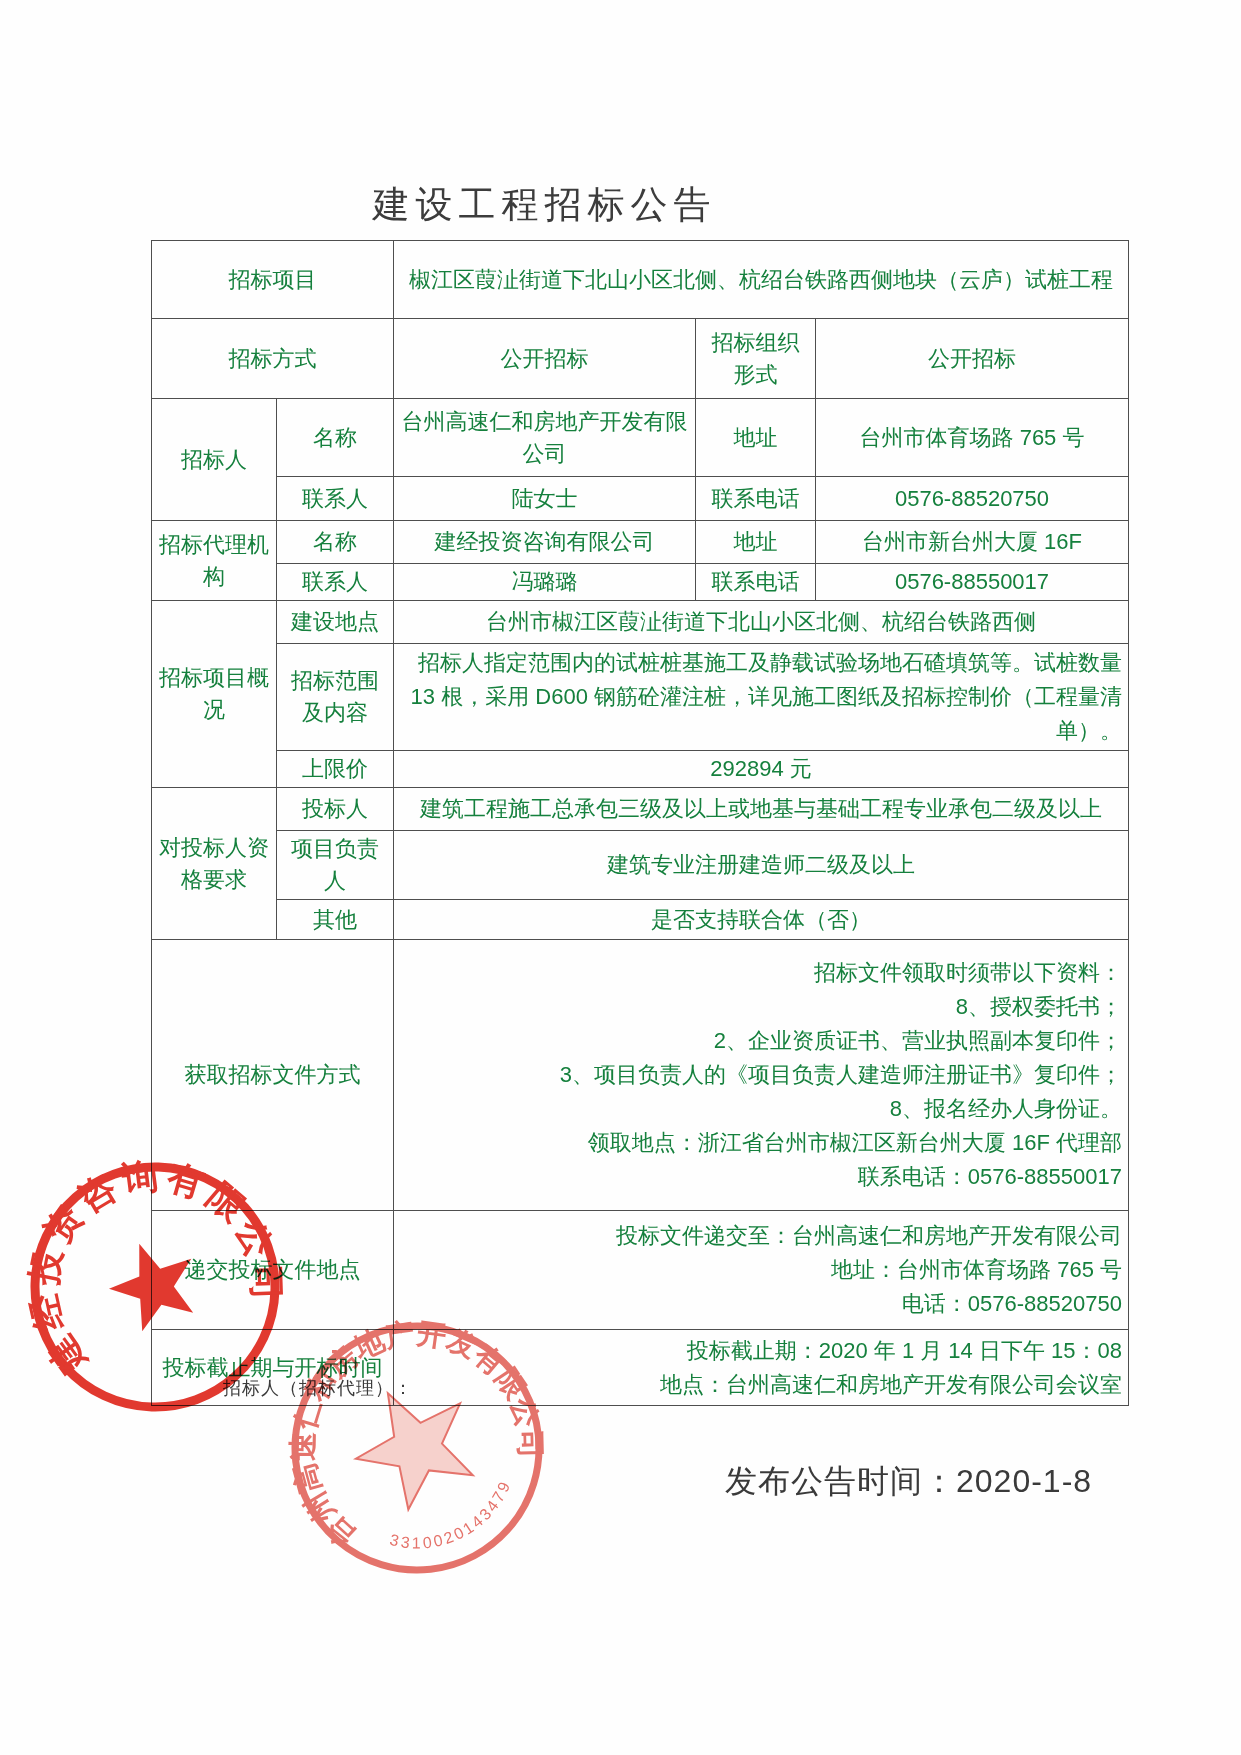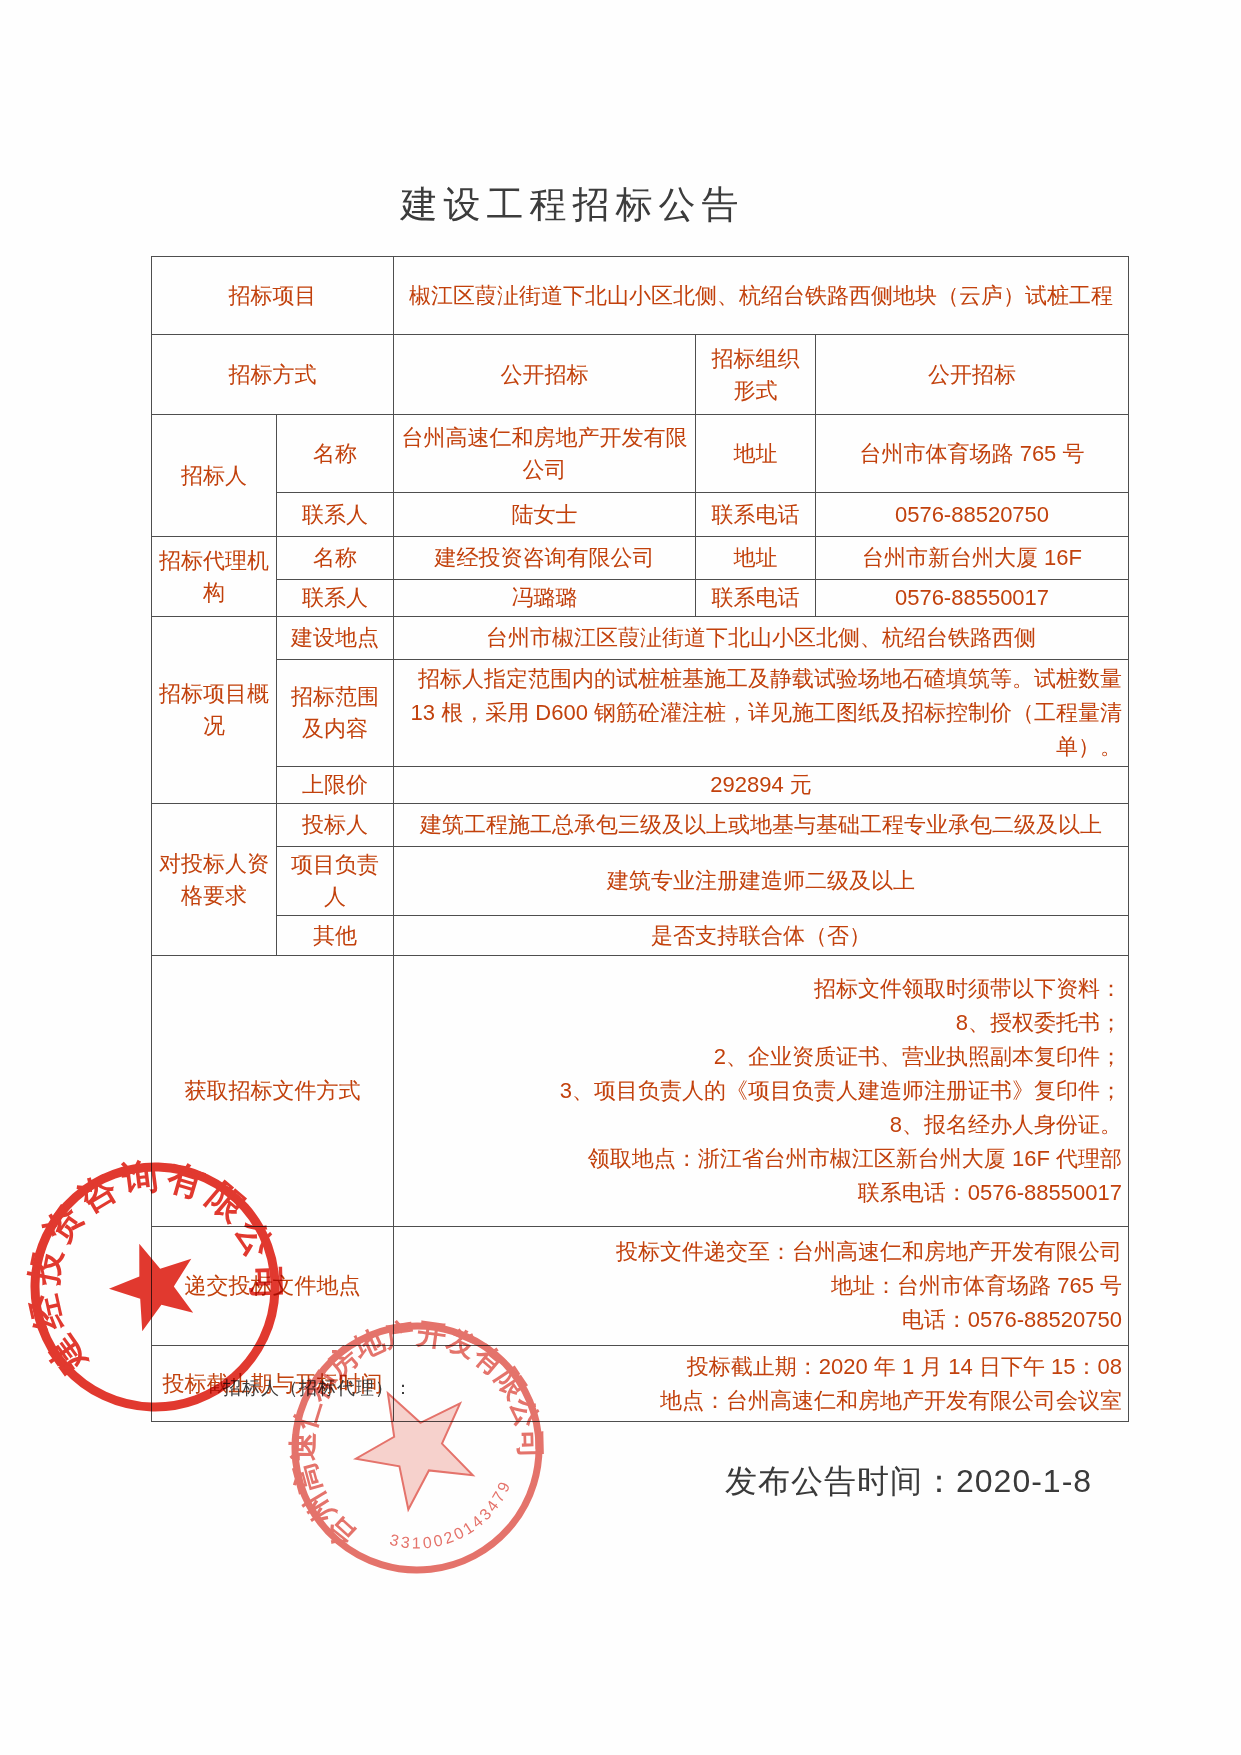--- a/index.html
+++ b/index.html
@@ -16,31 +16,29 @@
     overflow:hidden;
   }
   .doc-title{
     position:absolute;
     left:0;top:180px;width:1089px;
     text-align:center;
     font-size:37px;
     letter-spacing:6px;
     color:#3c3c3c;
     font-weight:500;
-    padding-left:28px;
   }
   table.notice{
     position:absolute;
     left:151px;top:240px;
     width:977px;
     border-collapse:collapse;
     table-layout:fixed;
     font-size:22px;
-    color:#c2410c;
-    margin-top:16px;
+    color:#15803d;
   }
   table.notice td{
     border:1.6px solid #4e4e4e;
     text-align:center;
     vertical-align:middle;
     padding:2px 6px;
     line-height:32px;
     overflow:hidden;
   }
   td.lft{

